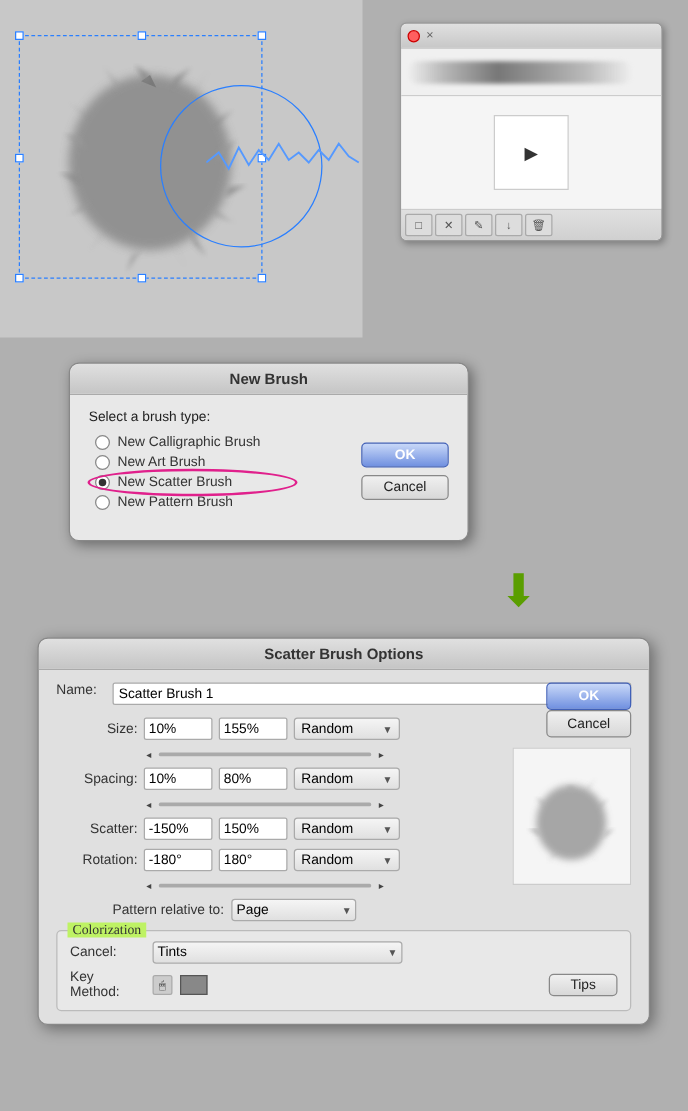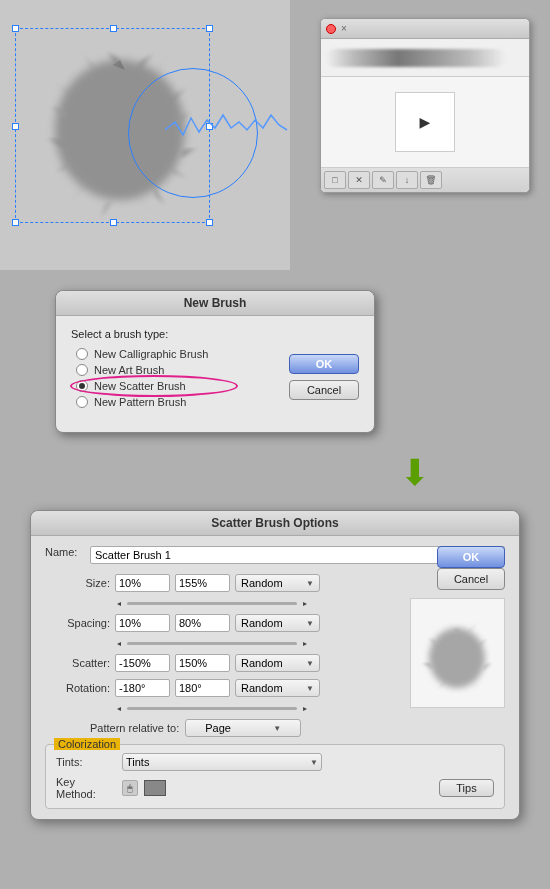--- a/index.html
+++ b/index.html
@@ -367,47 +367,48 @@
       align-items: center;
       gap: 6px;
       margin-bottom: 7px;
       margin-left: 45px;
     }
     .rotation-label-text {
       font-size: 11px;
       color: #333;
     }
     .rotation-select {
-      width: 116px;
+      width: 100px;
       height: 18px;
       background: linear-gradient(to bottom, #f5f5f5, #e0e0e0);
       border: 1px solid #aaa;
       border-radius: 3px;
       font-size: 11px;
-      padding: 0 19px;
+      padding: 0 3px;
       display: flex;
       align-items: center;
       justify-content: space-between;
       cursor: pointer;
     }
     .colorization-group {
       border: 1px solid #bbb;
       border-radius: 4px;
       padding: 8px 10px;
       margin-top: 5px;
       background: #e8e8e8;
       position: relative;
     }
     .colorization-legend {
       position: absolute;
       top: -7px; left: 8px;
-      background: #eab308;
+      background: #bef264;
       padding: 0 4px;
       font-size: 11px;
       color: #333;
+      font-family: Liberation Serif, serif;
     }
     .colorization-row {
       display: flex;
       align-items: center;
       gap: 6px;
       margin-bottom: 5px;
     }
     .colorization-label {
       font-size: 11px;
       color: #333;
@@ -683,21 +684,21 @@
       <span class="rotation-label-text">Pattern relative to:</span>
       <div class="rotation-select">
         <span>Page</span>
         <span class="scatter-select-arrow">▼</span>
       </div>
     </div>
 
     <div class="colorization-group">
       <span class="colorization-legend">Colorization</span>
       <div class="colorization-row">
-        <span class="colorization-label">Tints:</span>
+        <span class="colorization-label">Cancel:</span>
         <div class="colorization-select">
           <span>Tints</span>
           <span class="scatter-select-arrow">▼</span>
         </div>
       </div>
       <div class="key-color-row">
         <span class="colorization-label">Key Method:</span>
         <div class="eyedropper-icon">
           <span style="font-size:9px;">🖱</span>
         </div>

